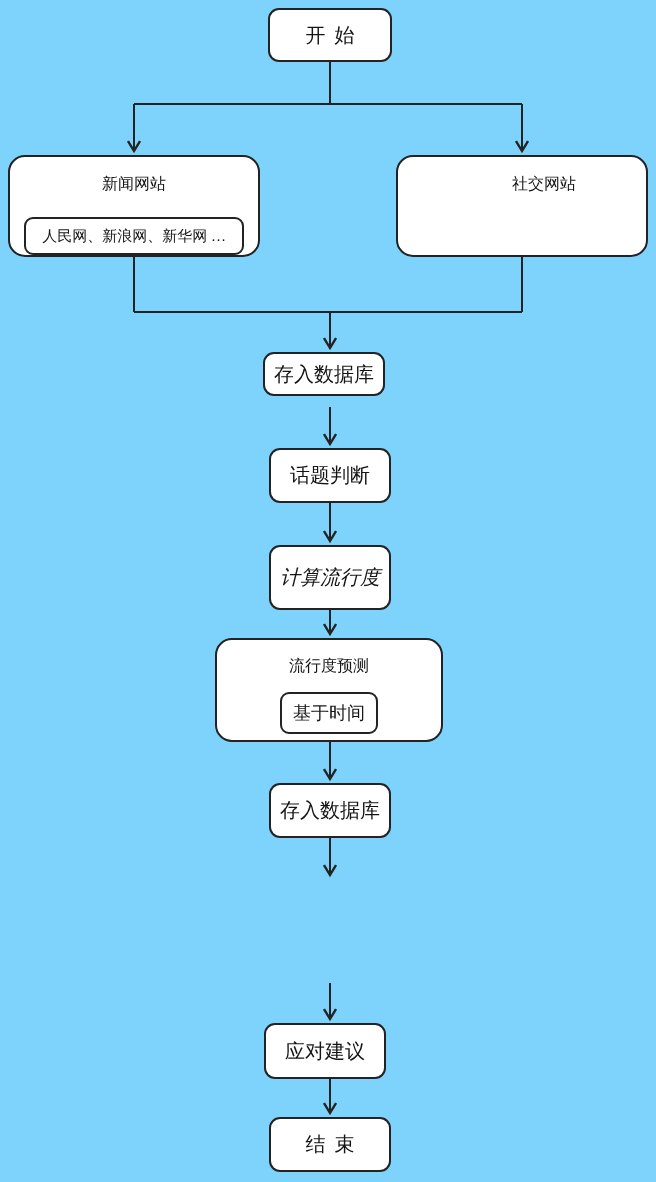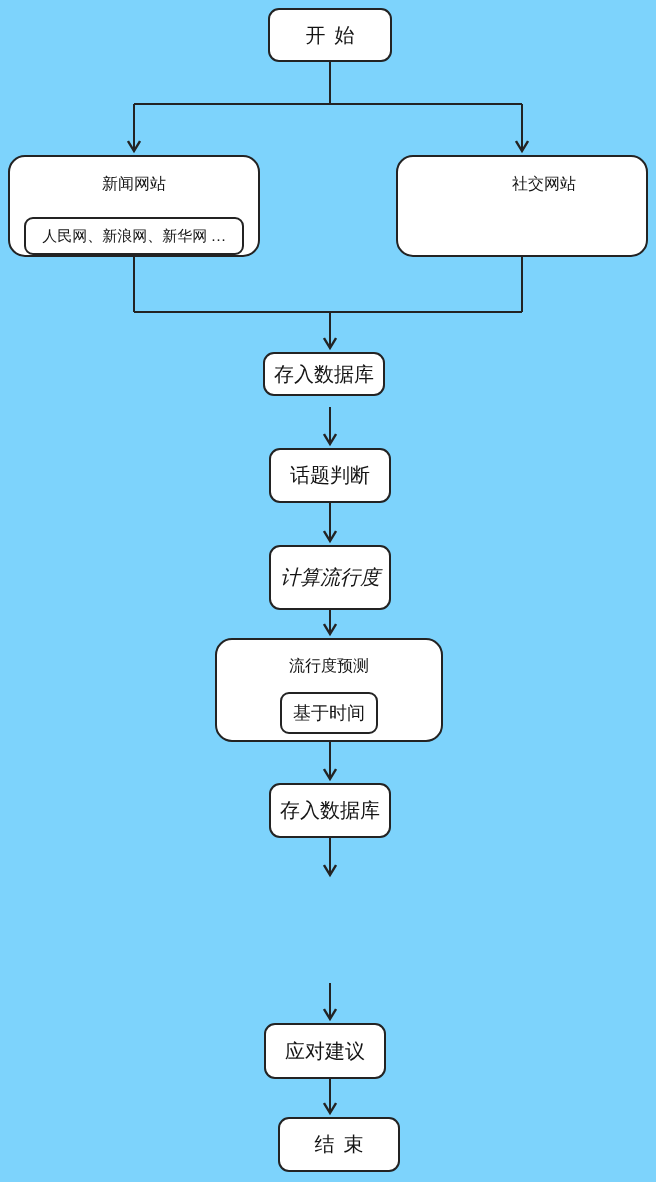--- a/index.html
+++ b/index.html
@@ -100,17 +100,17 @@
 
   <div class="node simple" style="left:269px;top:783px;width:122px;height:55px;">
     <span>存入数据库</span>
   </div>
 
 
   <div class="node simple" style="left:264px;top:1023px;width:122px;height:56px;">
     <span>应对建议</span>
   </div>
 
-  <div class="node simple" style="left:278px;top:1117px;width:122px;height:55px;">
+  <div class="node simple" style="left:269px;top:1117px;width:122px;height:55px;">
     <span class="spaced">结束</span>
   </div>
 
 </div>
 
 </body></html>

